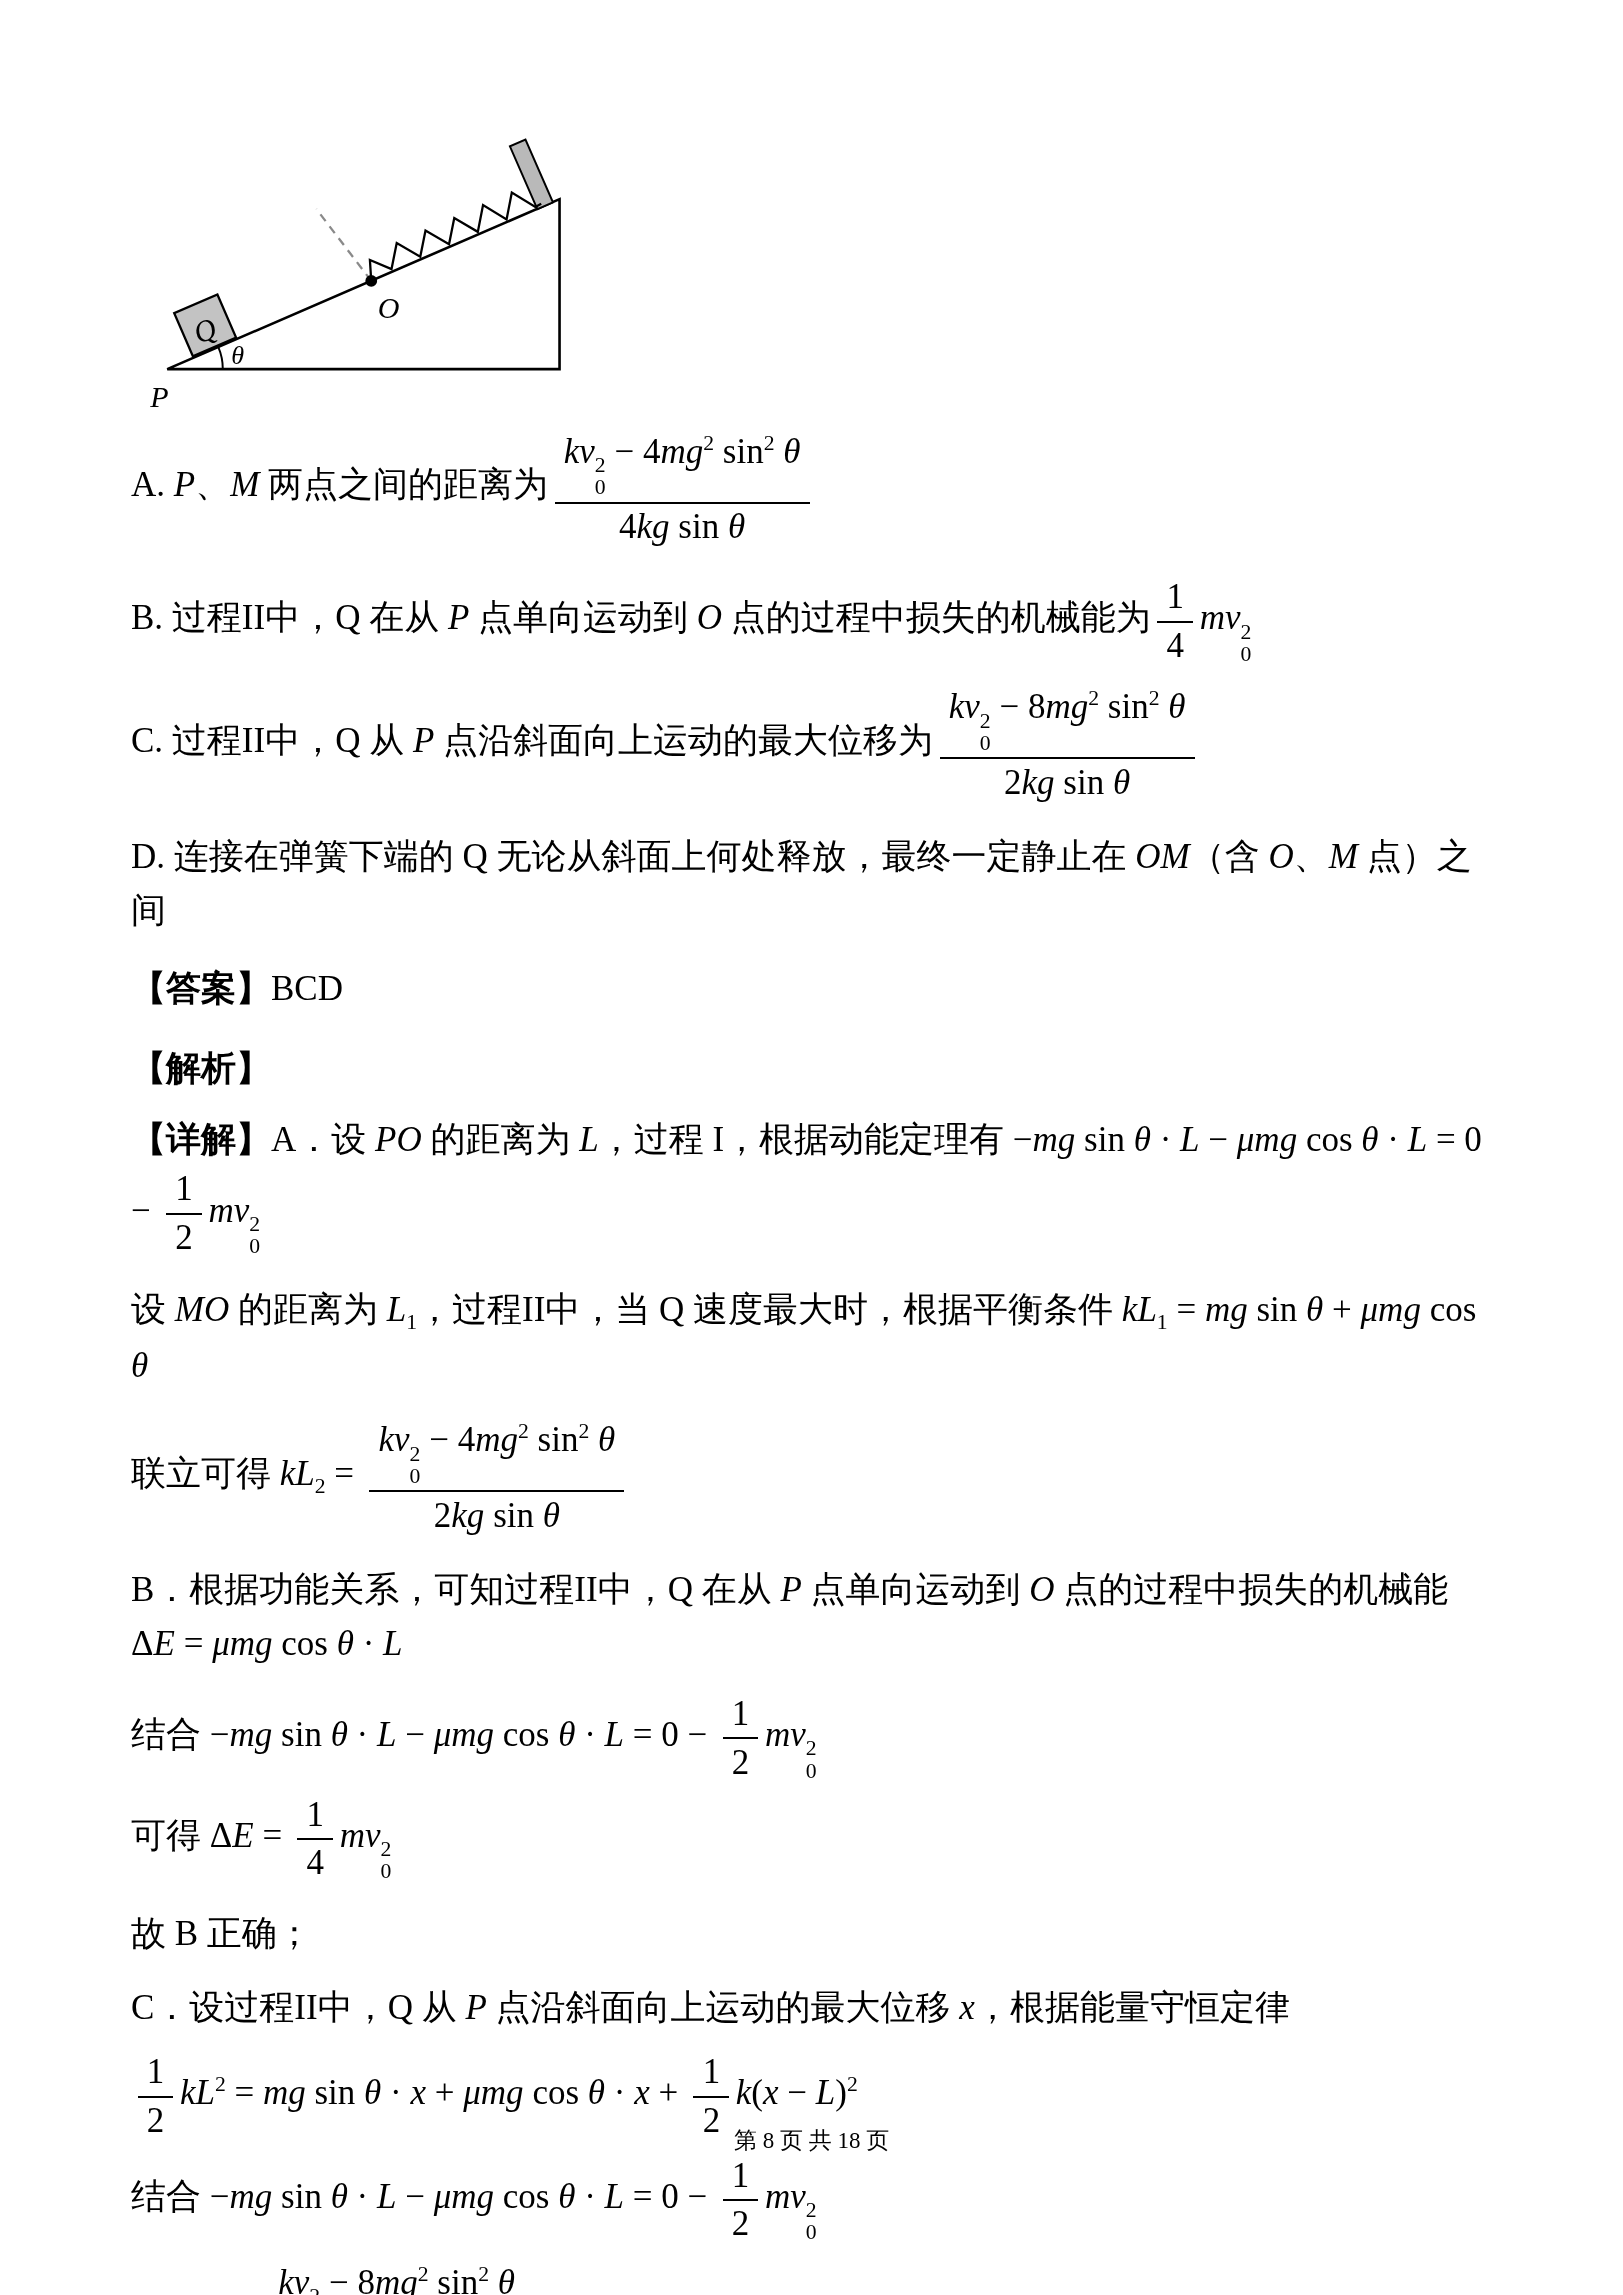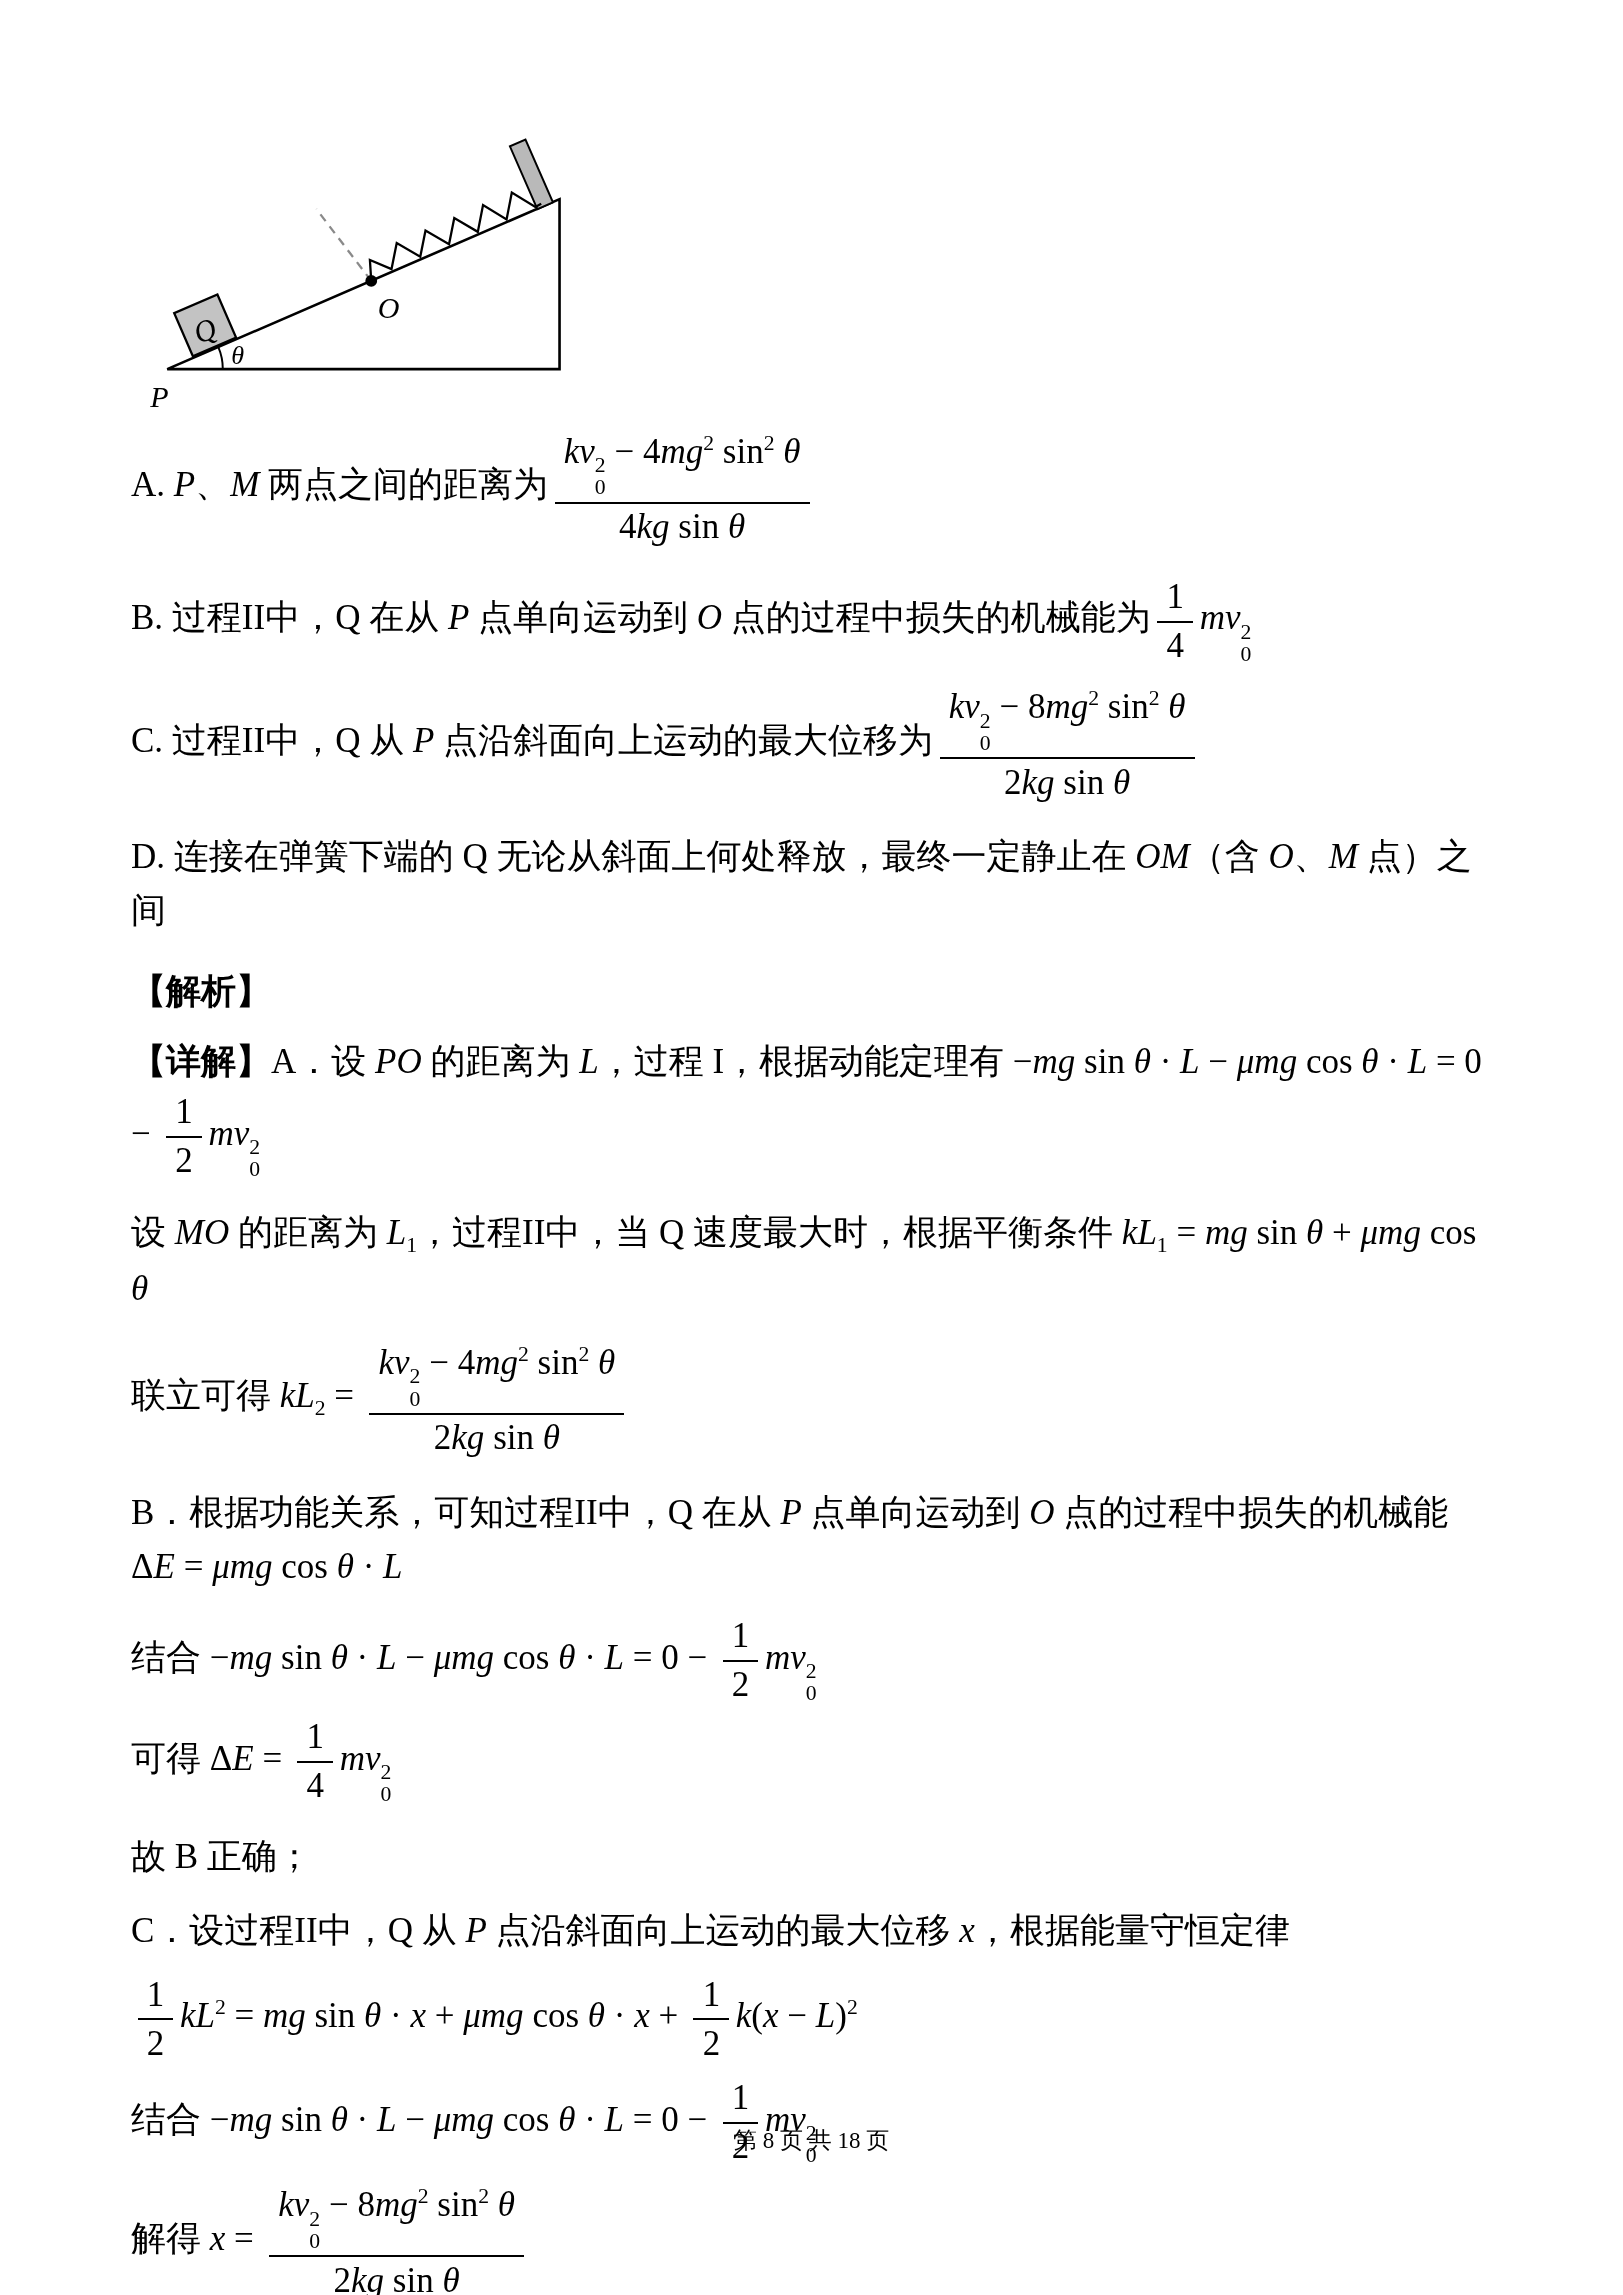--- a/index.html
+++ b/index.html
@@ -62,20 +62,21 @@
       </span></div>
   <div class="line" style="margin-top:16.4px;"><span class="cn">C. 过程II中，Q 从 </span><span class="var">P</span><span class="cn"> 点沿斜面向上运动的最大位移为</span><span class="frac">
         <span class="num"><span class="var">kv</span><span class="ss">
             <span class="ss-t">2</span>
             <span class="ss-b">0</span>
           </span><span class="rm"> − 8</span><span class="var">mg</span><sup class="sp">2</sup><span class="rm"> sin</span><sup class="sp">2</sup><span class="rm"> </span><span class="var">θ</span></span>
         <span class="den"><span class="rm">2</span><span class="var">kg</span><span class="rm"> sin </span><span class="var">θ</span></span>
       </span></div>
   <div class="line" style="margin-top:26px;"><span class="cn">D. 连接在弹簧下端的 Q 无论从斜面上何处释放，最终一定静止在 </span><span class="var">OM</span><span class="cn">（含 </span><span class="var">O</span><span class="cn">、</span><span class="var">M</span><span class="cn"> 点）之间</span></div>
 
+  <div class="line" style="margin-top:23px;"><span class="bold">【答案】</span><span class="rm">BCD</span></div>
   <div class="line" style="margin-top:26px;"><span class="bold">【解析】</span></div>
 
   <div class="line" style="margin-top:16.4px;"><span class="bold">【详解】</span><span class="cn">A．设 </span><span class="var">PO</span><span class="cn"> 的距离为 </span><span class="var">L</span><span class="cn">，过程 I，根据动能定理有 </span><span class="rm">−</span><span class="var">mg</span><span class="rm"> sin </span><span class="var">θ</span><span class="rm"> · </span><span class="var">L</span><span class="rm"> − </span><span class="var">μmg</span><span class="rm"> cos </span><span class="var">θ</span><span class="rm"> · </span><span class="var">L</span><span class="rm"> = 0 − </span><span class="frac">
         <span class="num"><span class="rm">1</span></span>
         <span class="den"><span class="rm">2</span></span>
       </span><span class="var">mv</span><span class="ss">
         <span class="ss-t">2</span>
         <span class="ss-b">0</span>
       </span></div>
   <div class="line" style="margin-top:23px;"><span class="cn">设 </span><span class="var">MO</span><span class="cn"> 的距离为 </span><span class="var">L</span><sub class="sb">1</sub><span class="cn">，过程II中，当 Q 速度最大时，根据平衡条件 </span><span class="var">kL</span><sub class="sb">1</sub><span class="rm"> = </span><span class="var">mg</span><span class="rm"> sin </span><span class="var">θ</span><span class="rm"> + </span><span class="var">μmg</span><span class="rm"> cos </span><span class="var">θ</span></div>

